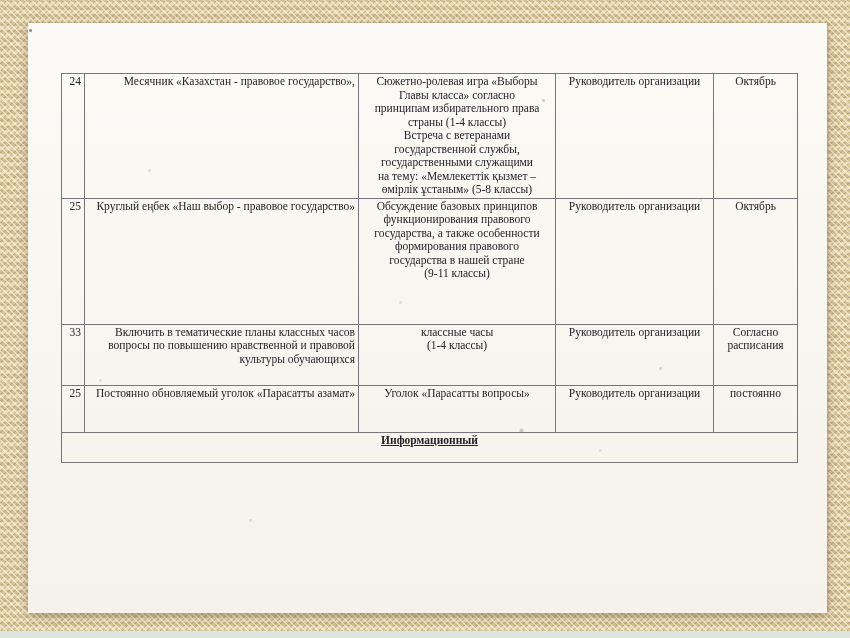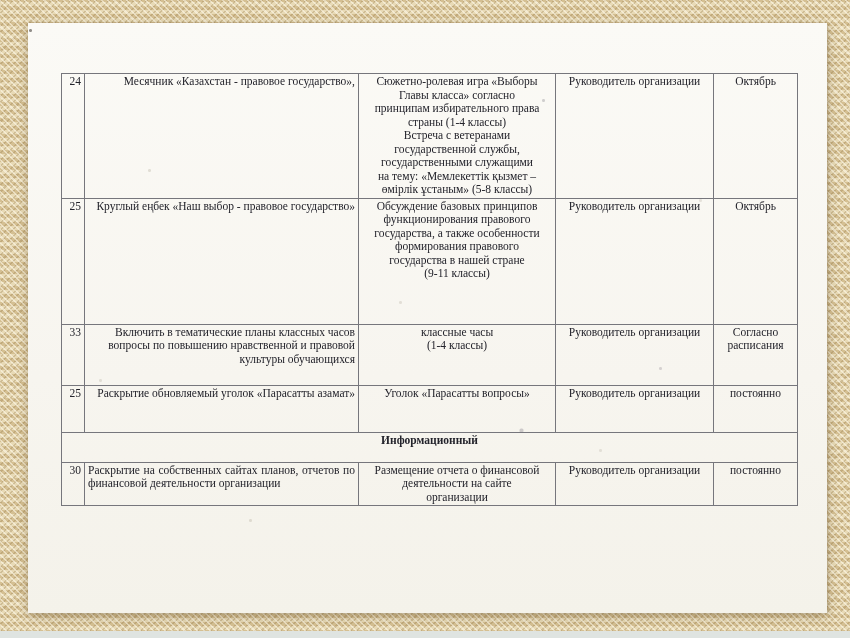--- a/index.html
+++ b/index.html
@@ -58,21 +58,21 @@
   }
   td.c-num  { text-align:right; white-space:pre-line;margin-left:36px; }
   td.c-name { text-align:right;   white-space:pre-line; padding-left:5px; padding-right:4px; }
   td.c-form { text-align:center; white-space:pre-line; }
   td.c-resp { text-align:center; white-space:pre-line; padding-top:2px; }
   td.c-date { text-align:center; white-space:pre-line; padding-top:2px; }
   td.c-name.justify { white-space:normal; text-align:justify; }
   td.c-name.justify-last { text-align-last:justify; }
   td.c-section {
     text-align:center; font-weight:bold; vertical-align:middle;
-    border-left:1px solid #76767c; border-right:1px solid #76767c;
+    border-left:1px solid #76767c; border-right:1px solid #76767c;text-decoration:underline;
   }
   
   table.plan tr:nth-child(1)  { height:55px;  }
   table.plan tr:nth-child(2)  { height:126px; }
   table.plan tr:nth-child(3)  { height:61px;font-family:Liberation Serif, serif;  }
   table.plan tr:nth-child(4)  { height:47px;  }
   table.plan tr:nth-child(5)  { height:30px;  }
   table.plan tr:nth-child(6)  { height:43px;  }
   table.plan tr:nth-child(7)  { height:22px;  }
   table.plan tr:nth-child(8)  { height:30px;  }
@@ -127,34 +127,25 @@
 вопросы по повышению нравственной и правовой
 культуры обучающихся</td>
             <td class="c-form">классные часы
 (1-4 классы)</td>
             <td class="c-resp">Руководитель организации</td>
             <td class="c-date">Согласно
 расписания</td>
           </tr>
           <tr>
             <td class="c-num">25</td>
-            <td class="c-name">Раскрытие обновляемый уголок «Парасатты азамат»</td>
+            <td class="c-name">Постоянно обновляемый уголок «Парасатты азамат»</td>
             <td class="c-form">Уголок «Парасатты вопросы»</td>
             <td class="c-resp">Руководитель организации</td>
             <td class="c-date">постоянно</td>
           </tr>
           <tr>
             <td colspan="5" class="c-section">Информационный</td>
-          </tr>
-          <tr>
-            <td class="c-num">30</td>
-            <td class="c-name justify">Раскрытие на собственных сайтах планов, отчетов по финансовой деятельности организации</td>
-            <td class="c-form">Размещение отчета о финансовой
-деятельности на сайте
-организации</td>
-            <td class="c-resp">Руководитель организации</td>
-            <td class="c-date">постоянно</td>
           </tr>
         </tbody>
     </table>
   </div>
   <div class="bottom-strip"></div>
 </div>
 
 </body></html>

